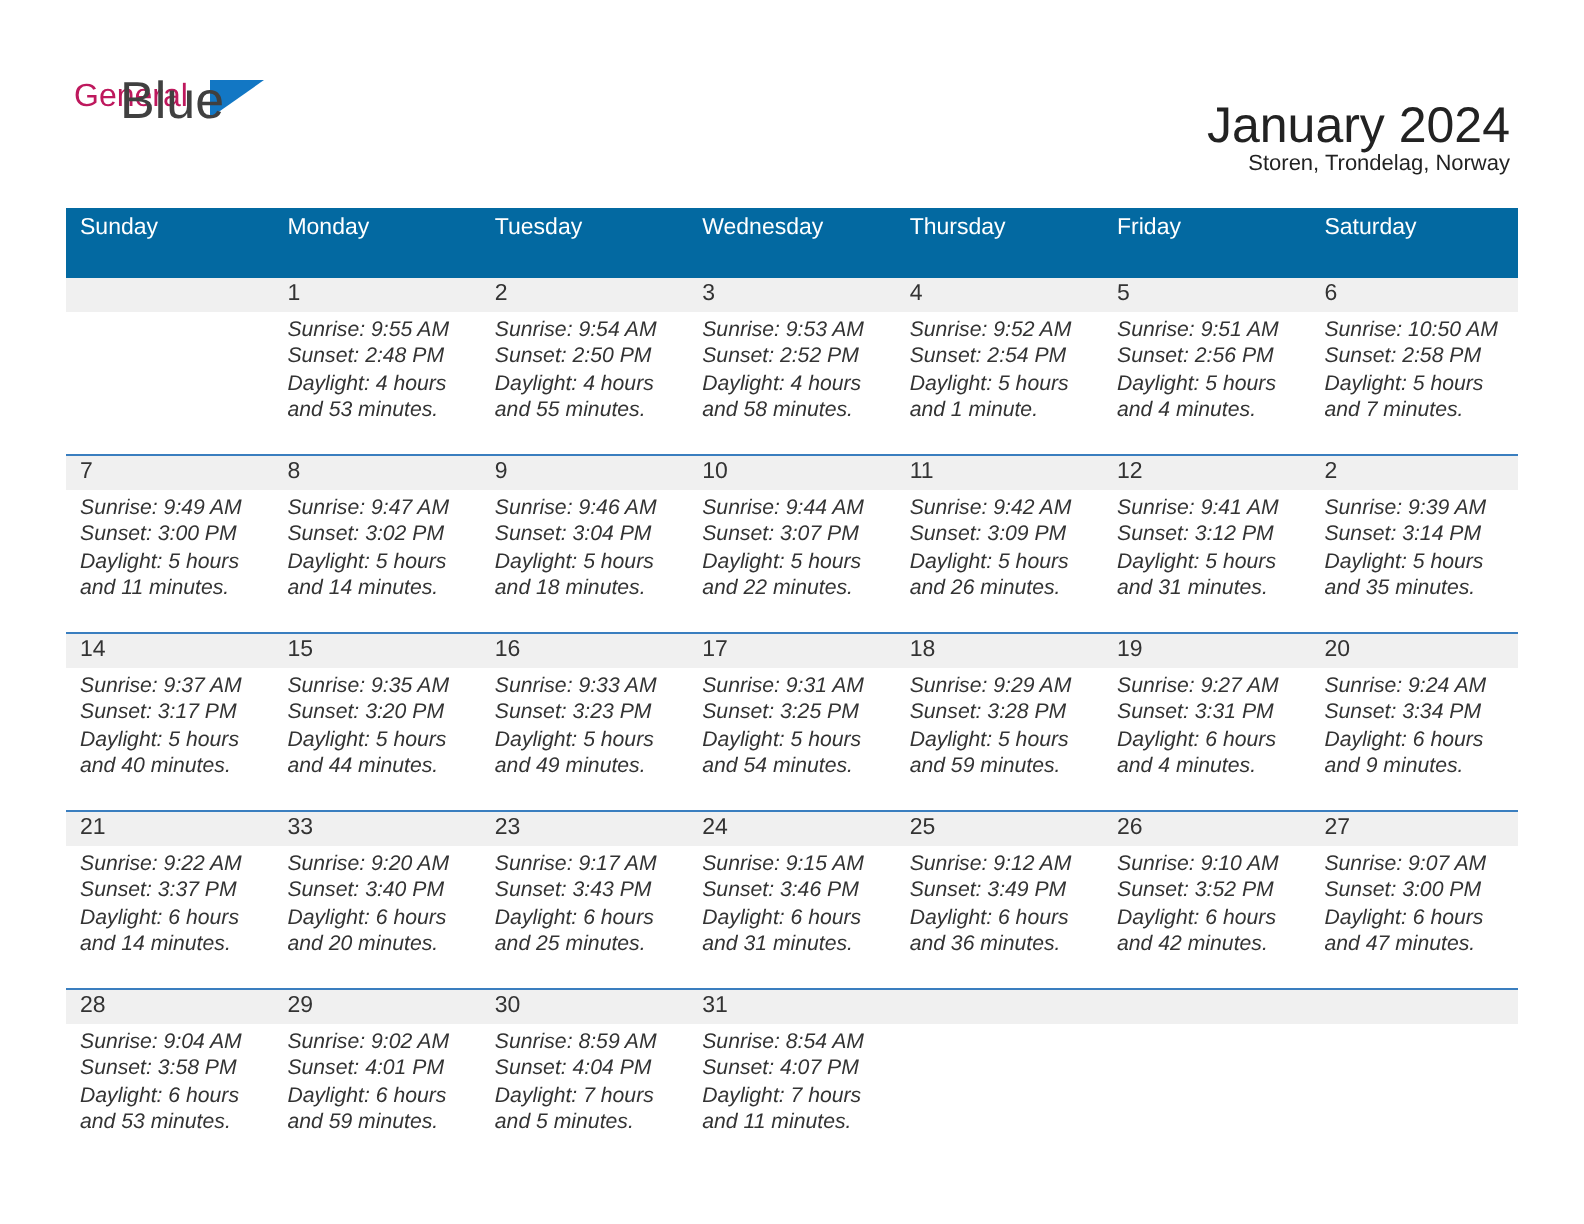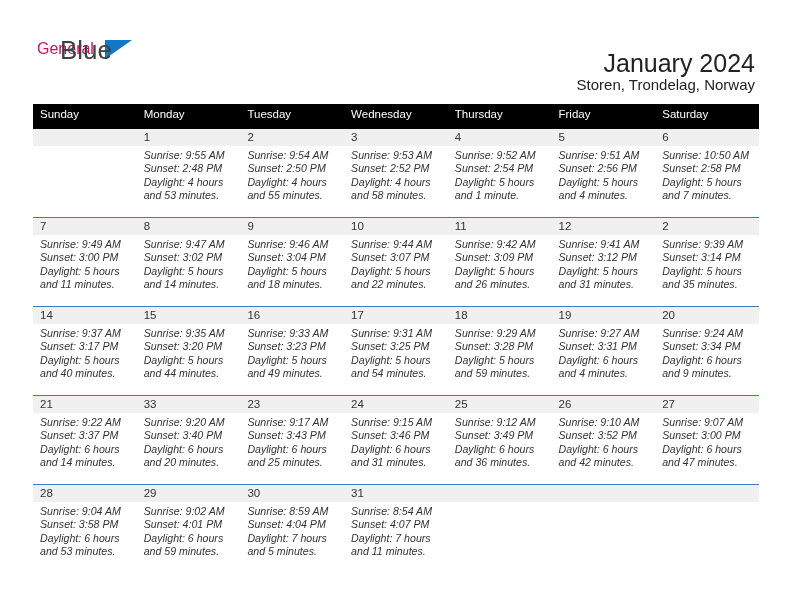--- a/index.html
+++ b/index.html
@@ -72,45 +72,45 @@
     font-size: 25px;
     color: #222222;
     text-align: right;
     white-space: nowrap;
     margin-top: 16px;
   }
   .subtitle {
     position: absolute;
     right: 37px;
     top: 76px;
-    font-size: 15px;
+    font-size: 11px;
     color: #222222;
     text-align: right;
     white-space: nowrap;
   }
 
   
   .calendar {
     position: absolute;
     left: 33px;
     top: 104px;
     width: 726px;
   }
   table.cal {
     width: 726px;
     border-collapse: collapse;
     table-layout: fixed;
   }
   table.cal th {
-    background: #000000;
+    background: #0369a1;
     color: #ffffff;
     font-size: 11.5px;
     font-weight: normal;
     text-align: left;
-    padding: 4px 0 8px 7px;
+    padding: 4px 0 18px 7px;
     height: 11px;
     line-height: 13px;
   }
   tr.week-row td {
     vertical-align: top;
     padding: 0;
     border-top: 1px solid #3a7ebf;
   }
   tr.week-row.first td {
     border-top: none;

